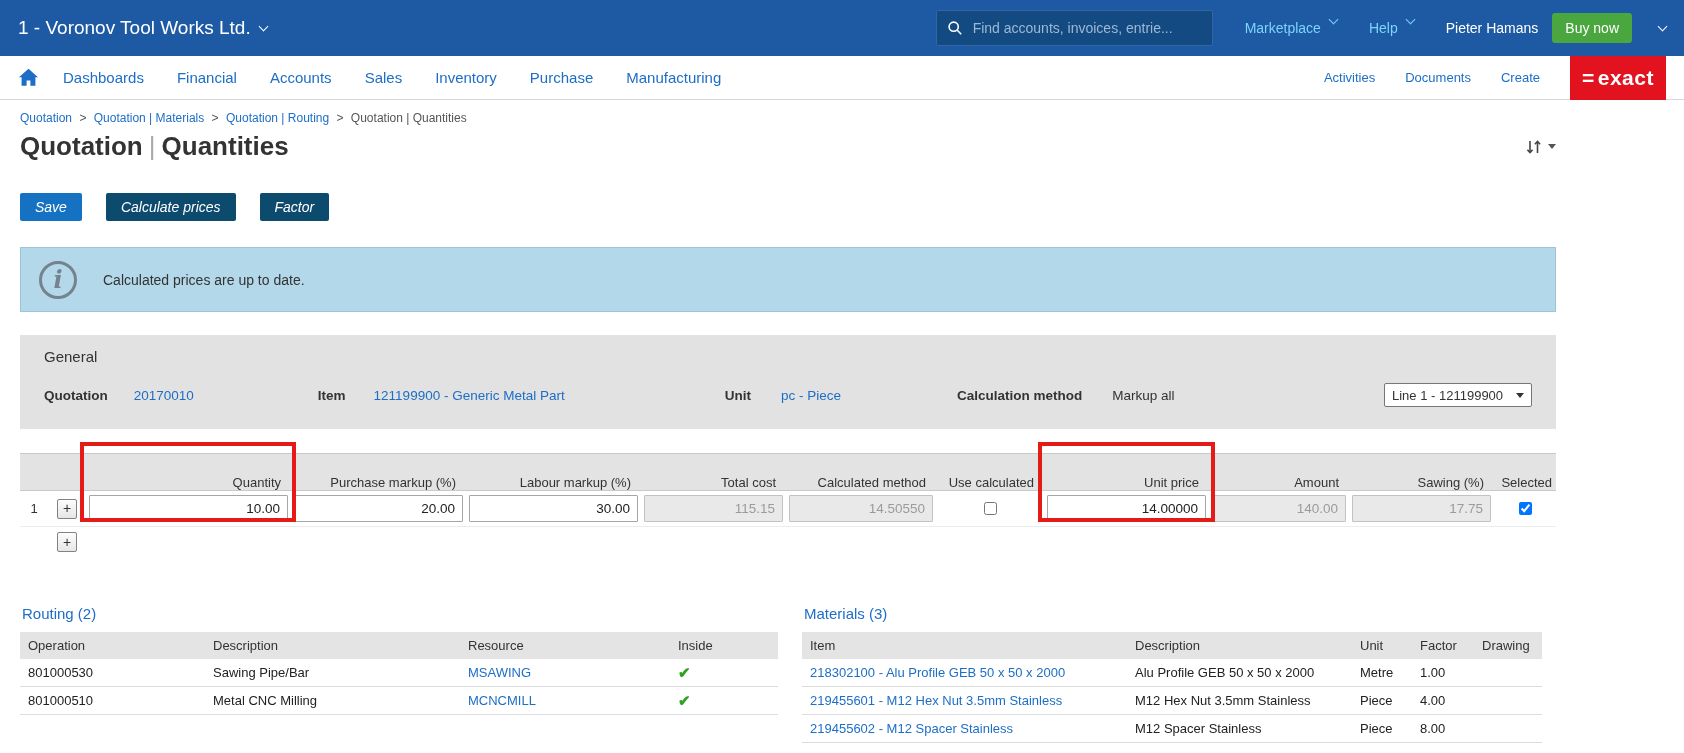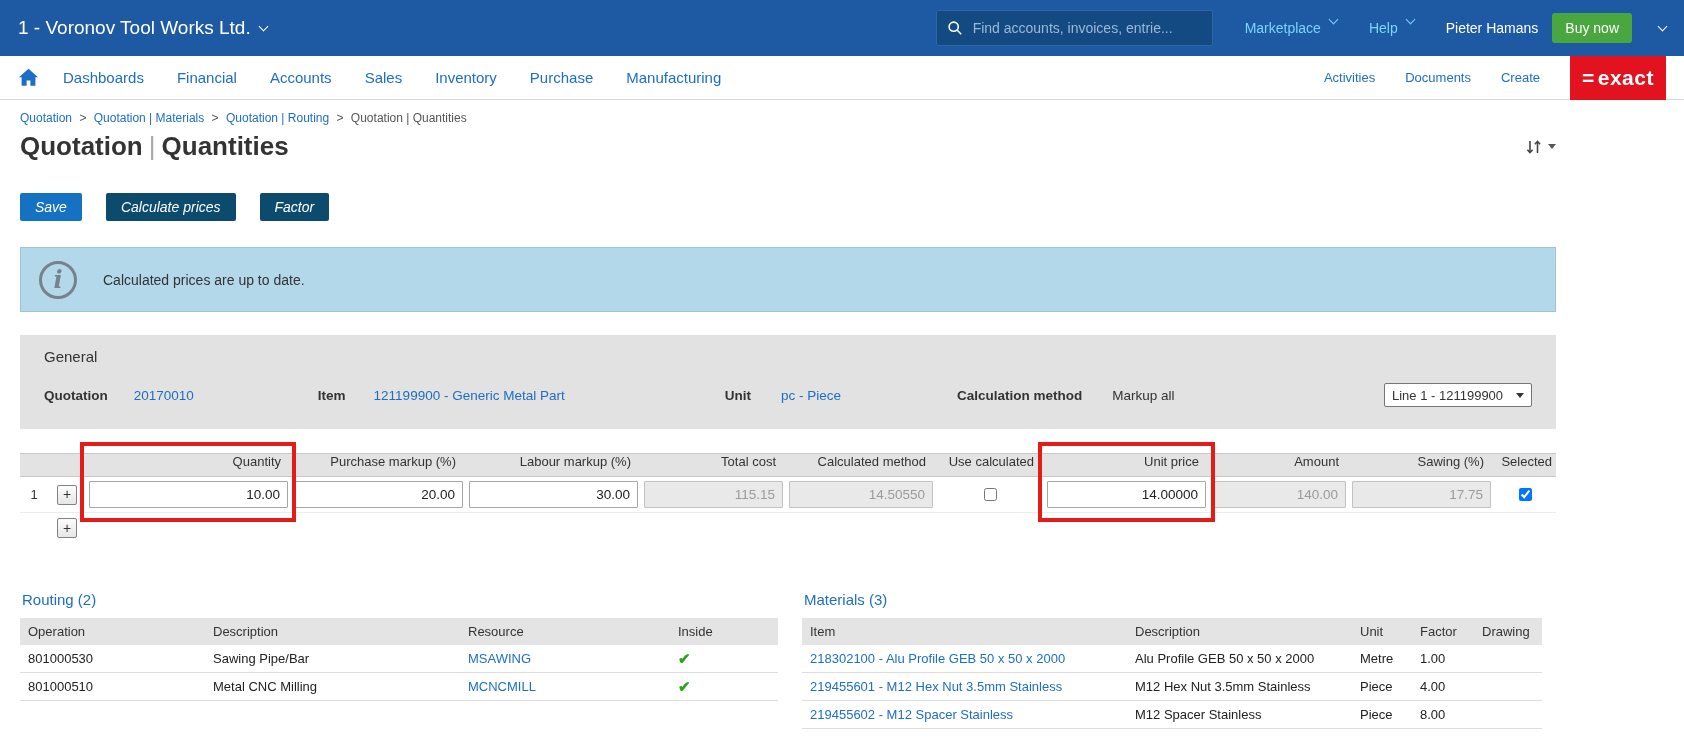--- a/index.html
+++ b/index.html
@@ -51,21 +51,21 @@
   .general { margin-top:23px; background:#e2e2e2; padding:13px 24px 22px 24px; }
   .section-h { font-size:15px; color:#333; }
   .gen-fields { display:flex; align-items:center; margin-top:18px; font-size:13.5px; }
   .gen-label { font-weight:bold; color:#333; }
   .gen-link { color:#1d6ec6; text-decoration:none; cursor:pointer; }
   .line-select { margin-left:auto; width:148px; height:24px; background:#fff; border:1px solid #767676; border-radius:2px; display:flex; align-items:center; justify-content:space-between; padding:0 7px; font-size:13px; cursor:pointer; }
   .line-select .tri { width:0; height:0; border-left:4px solid transparent; border-right:4px solid transparent; border-top:5px solid #333; }
 
   
   .qtable { margin-top:24px; position:relative; }
-  .qt-header { display:flex; align-items:flex-start; height:24px; background:#e3e3e3; border-top:1px solid #c9c9c9; border-bottom:1px solid #c9c9c9; font-size:13px; color:#333; }
+  .qt-header { display:flex; align-items:flex-end; height:38px; background:#e3e3e3; border-top:1px solid #c9c9c9; border-bottom:1px solid #c9c9c9; font-size:13px; color:#333; }
   .qt-row { display:flex; align-items:center; height:36px; background:#fff; border-bottom:1px solid #ececec; }
   .qt-addrow { display:flex; align-items:center; height:30px; background:#fff; }
   .c-idx{width:28px; text-align:center; font-size:13px;}
   .c-add{width:38px; display:flex; justify-content:center;}
   .c-qty{width:205px;} .c-pm{width:175px;} .c-lm{width:175px;} .c-tc{width:145px;}
   .c-cp{width:150px;} .c-uc{width:108px;} .c-up{width:165px;} .c-amt{width:140px;}
   .c-mgn{width:145px;} .c-sel{width:62px;}
   .hcell { text-align:right; padding-right:10px; }
   .icell { padding:0 3px; }
   .txt { width:100%; height:27px; border:1px solid #a6a6a6; border-radius:1px; text-align:right; padding:0 7px; font-size:13.5px; font-family:"Liberation Sans", sans-serif; color:#222; background:#fff; }

